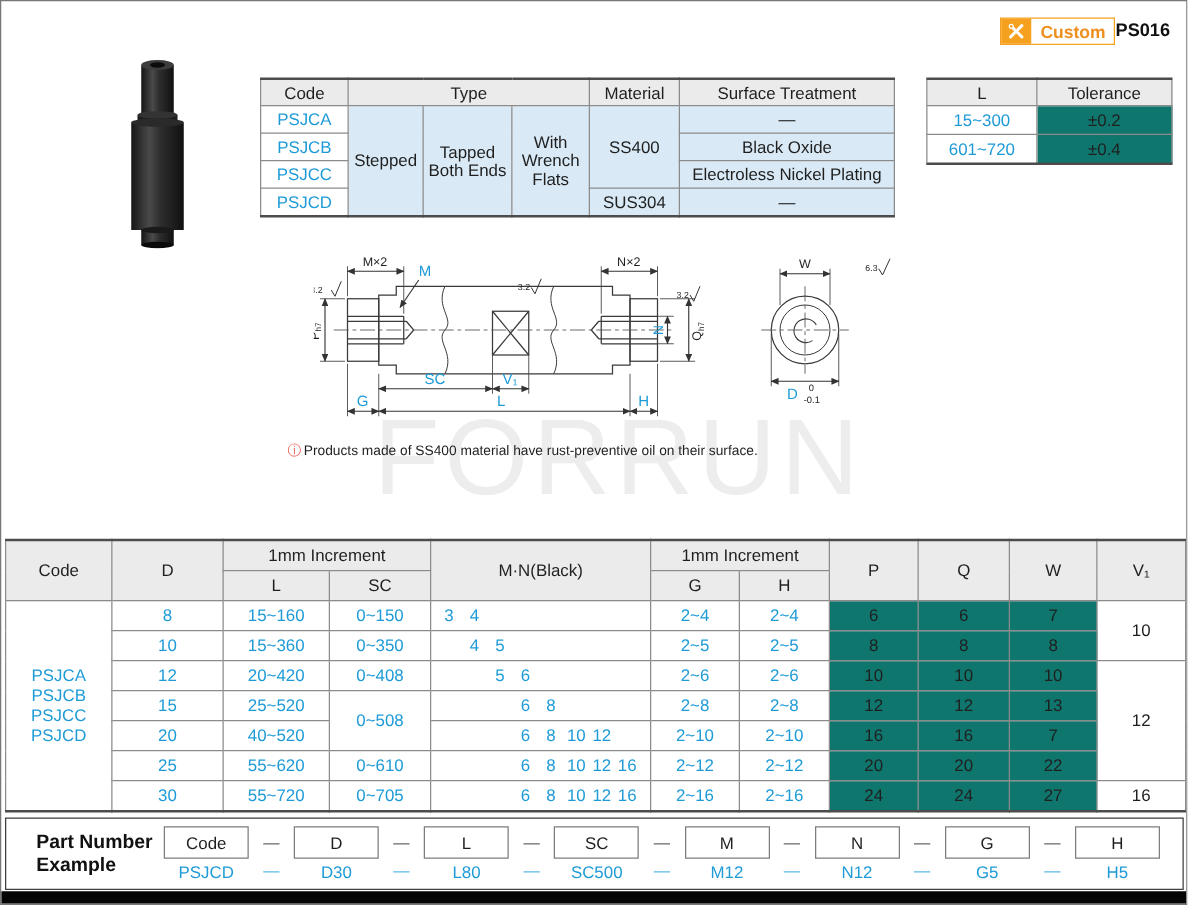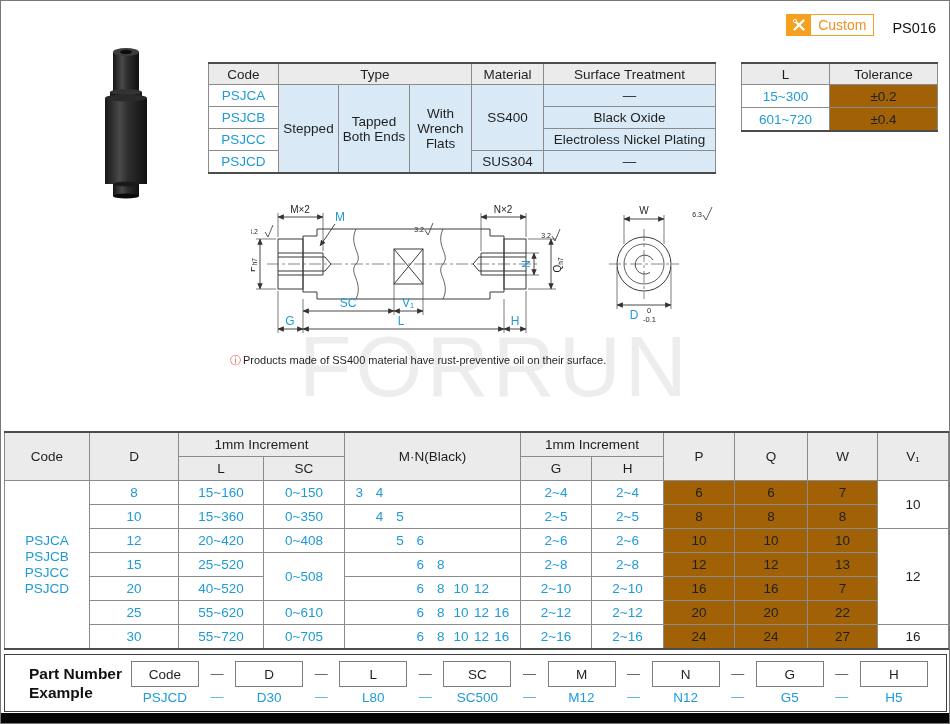--- a/index.html
+++ b/index.html
@@ -2,31 +2,31 @@
 <html><head>
 <meta charset="utf-8">
 <style>
   html,body{margin:0;padding:0;background:#fff;}
   .page{position:relative;width:950px;height:724px;box-sizing:border-box;border:1px solid #777;
         background:#fff;font-family:"Liberation Sans",sans-serif;overflow:hidden;color:#1f1f1f;}
   
   .watermark{position:absolute;left:298px;top:316px;font-size:86px;font-weight:400;
              color:#ededed;letter-spacing:4px;z-index:0;user-select:none;}
   
-  .badge{position:absolute;top:13px;right:13px;display:flex;align-items:flex-end;gap:18px;z-index:2;}
+  .badge{position:absolute;top:13px;right:13px;display:flex;align-items:center;z-index:2;font-weight:bold;}
   .custom{display:flex;align-items:stretch;border:1px solid #f5a01e;height:20px;}
   .custom-icon{width:24px;background:#f5a01e;display:flex;align-items:center;justify-content:center;}
   .custom-text{padding:0 7px;color:#ef8f1f;font-size:14px;line-height:20px;}
   .pscode{font-size:14.5px;color:#111;}
   
   table{border-collapse:collapse;table-layout:fixed;font-size:13.5px;color:#1f1f1f;position:absolute;z-index:1;background:#fff;}
   td,th{border:1px solid #8b8b8b;text-align:center;vertical-align:middle;padding:0 2px;font-weight:normal;line-height:15px;}
   th{background:#ebebeb;}
   .b{color:#1e9bd7;}
-  .s{background:#a16207;}
+  .s{background:#0f766e;}
   .t-spec{left:207px;top:61px;width:507px;border-top:2px solid #4c4c4c;border-bottom:2px solid #4c4c4c;}
   .t-spec th{height:20px;}
   .t-spec td{height:21px;}
   .t-spec .s{background:#d9eaf6;}
   .t-tol{left:740px;top:61px;width:196px;border-top:2px solid #4c4c4c;border-bottom:2px solid #4c4c4c;}
   .t-tol th{height:20px;} .t-tol td{height:22px;margin-top:12px;}
   .t-main{left:3px;top:430px;width:944px;border-top:2px solid #4c4c4c;border-bottom:2px solid #4c4c4c;}
   .t-main th{height:23px;}
   .t-main td{height:23px;}
   .codecell div{line-height:16px;color:#1e9bd7;}

